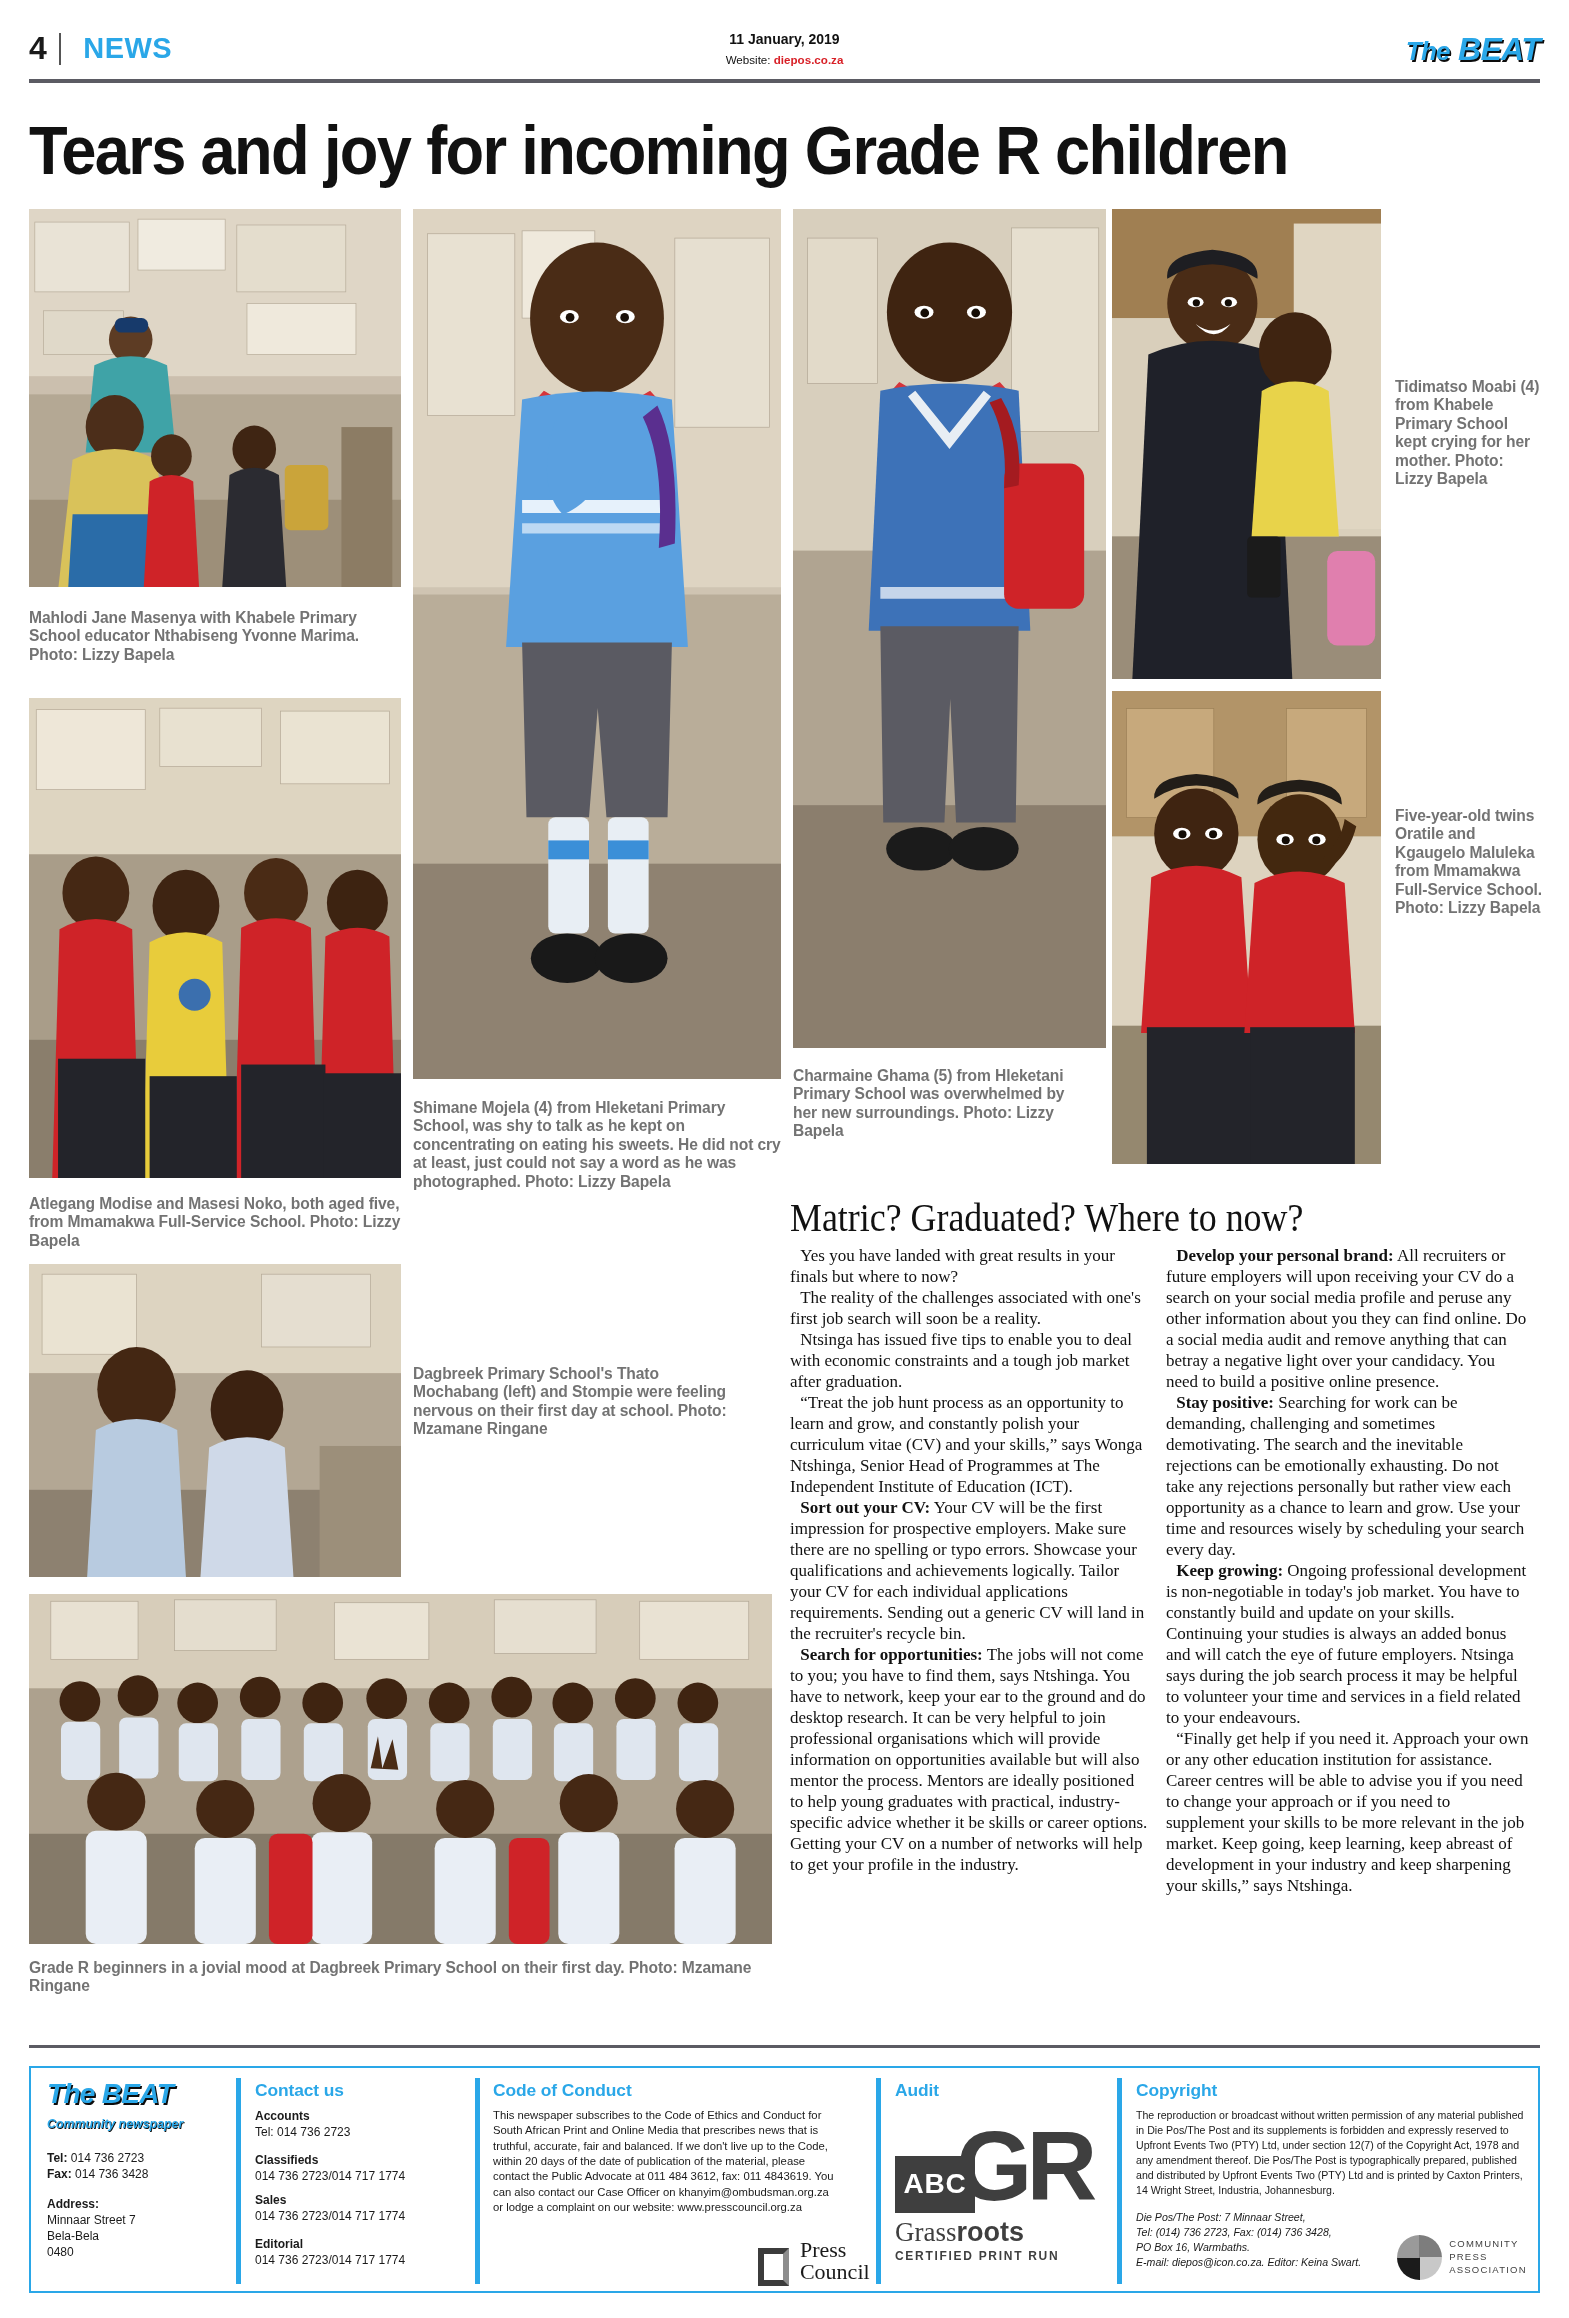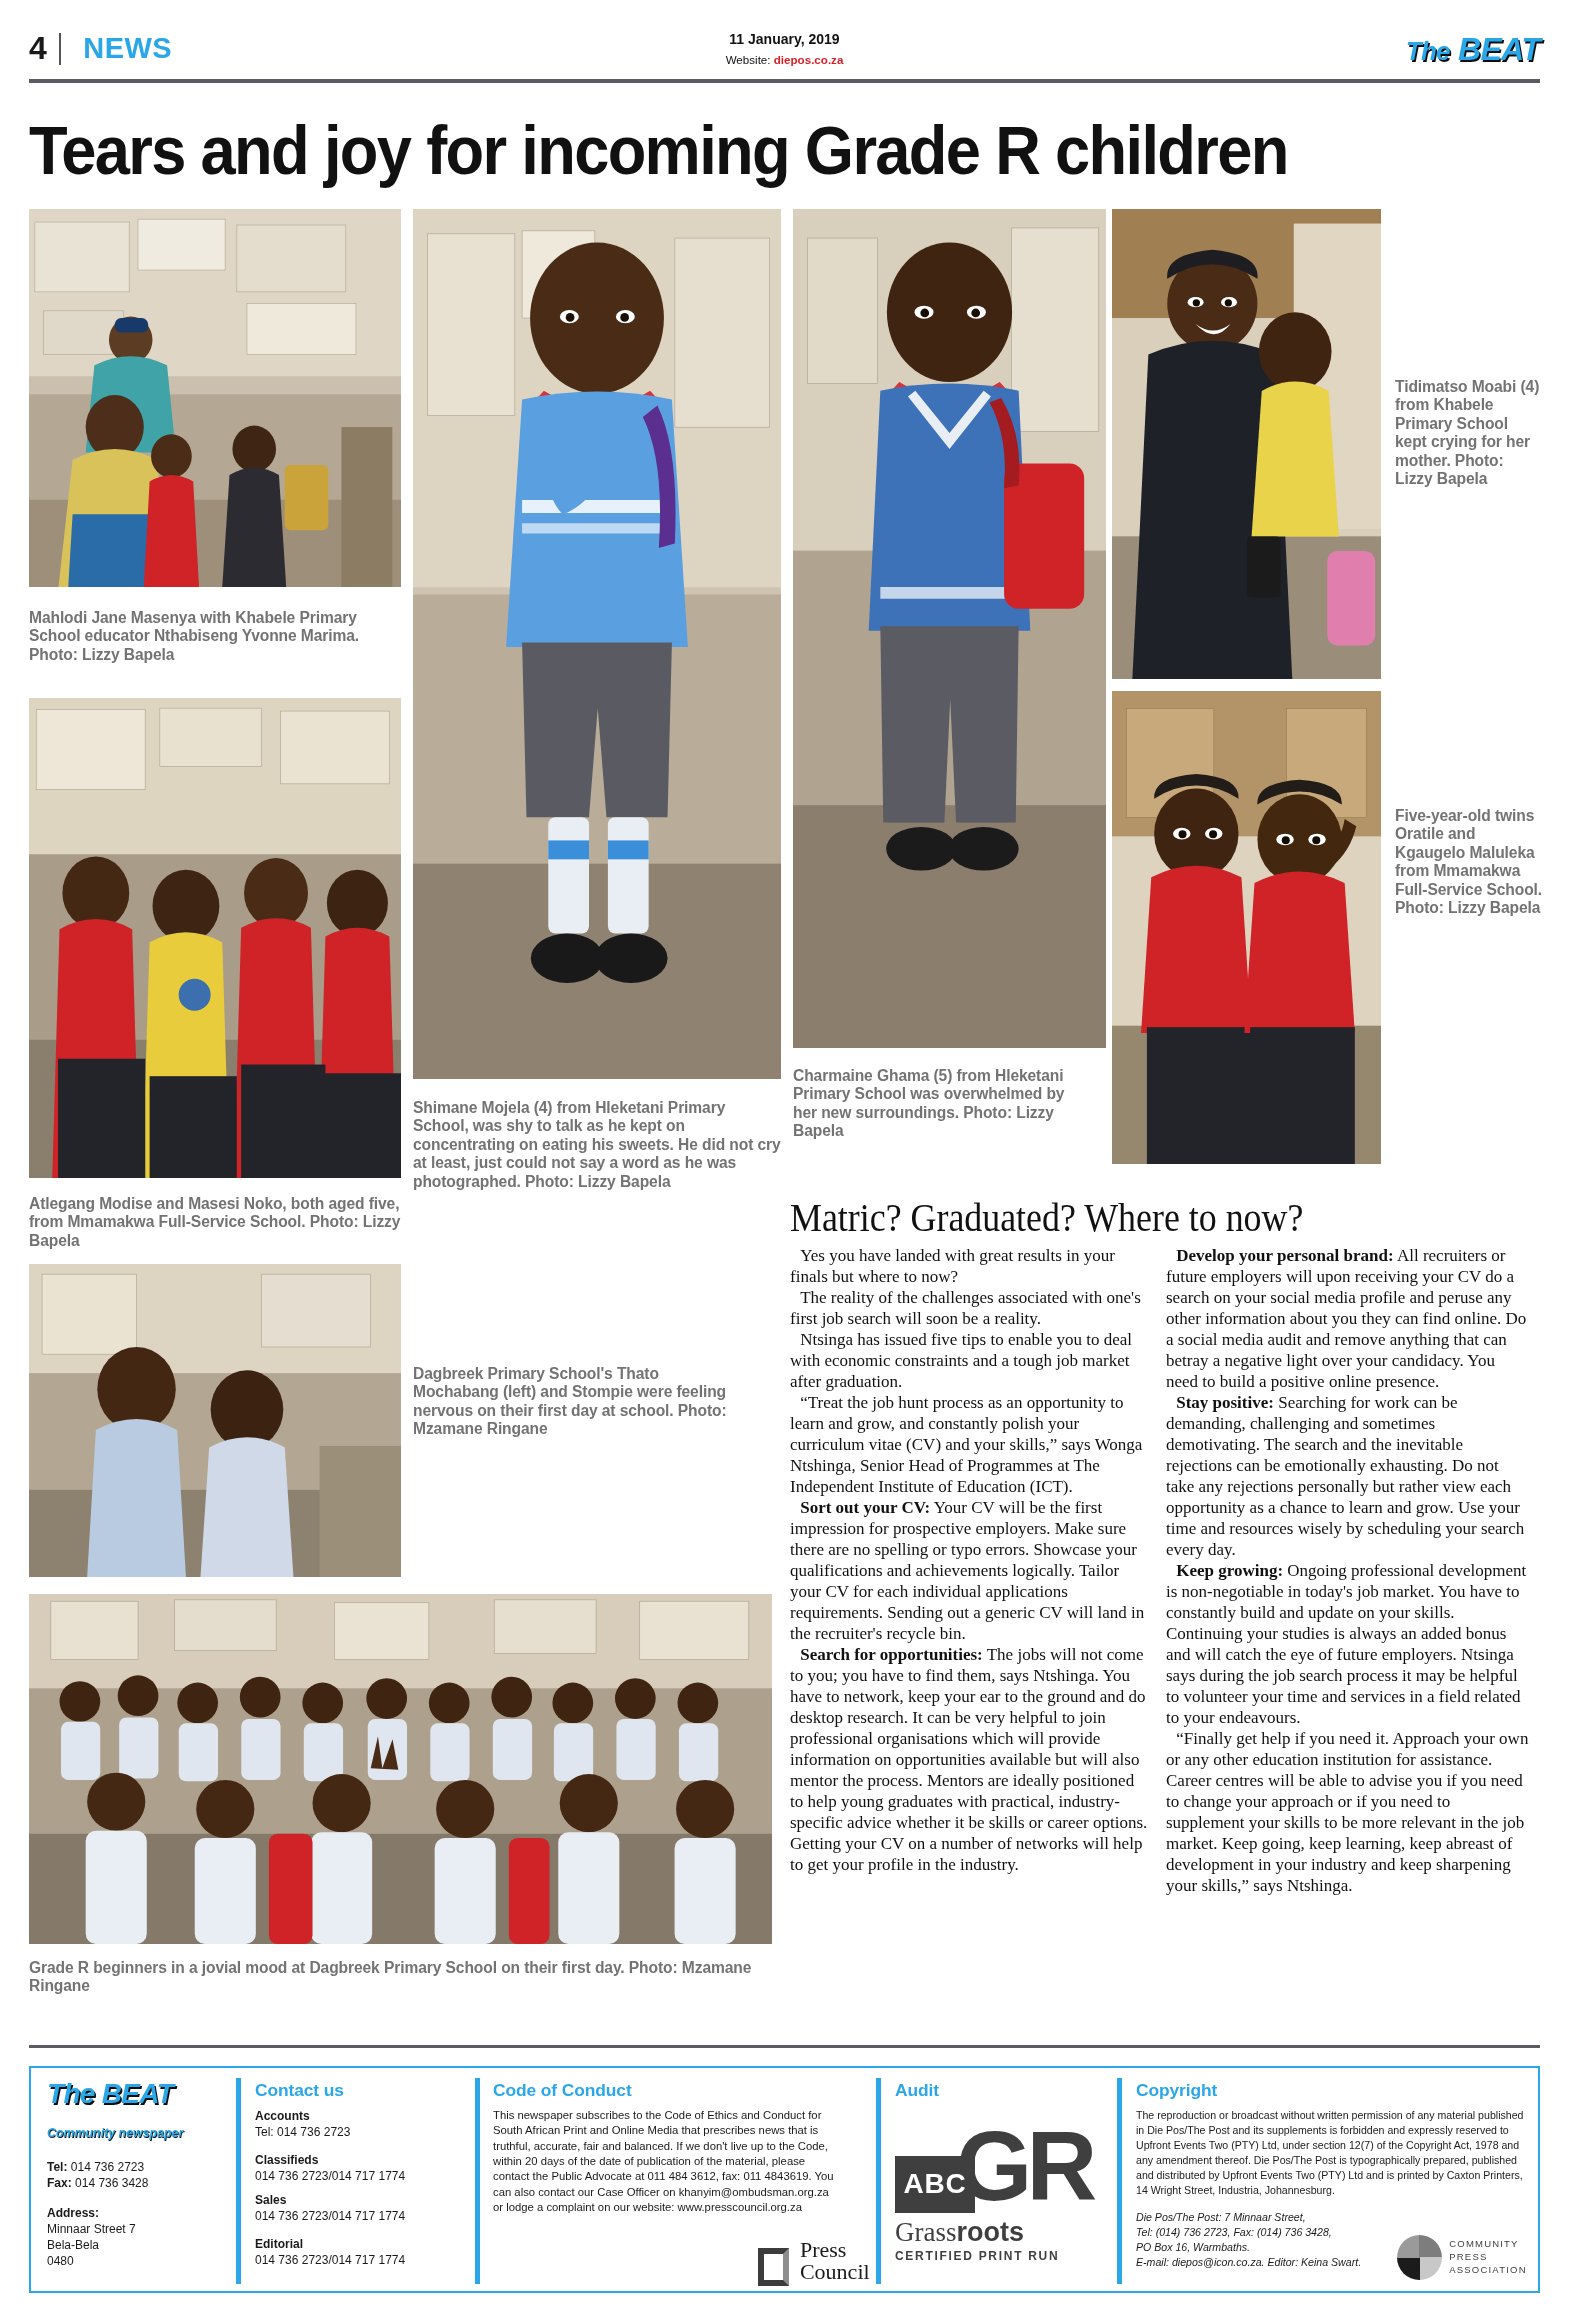--- a/index.html
+++ b/index.html
@@ -103,21 +103,21 @@
   }
   .fbody { font-size:12px; line-height:1.34; color:#1a1a1a; }
   .fbody b { font-weight:bold; }
   .fsmall { font-size:11.3px; line-height:1.36; color:#1a1a1a; }
   .flogo {
     font-size:28px; font-weight:bold; font-style:italic; color:#2aa7e8;
     text-shadow: 1.5px 1.5px 0 #0c0c0c; line-height:1; letter-spacing:-0.7px;
   }
   .flogo-sub {
     font-size:12.4px; font-weight:bold; color:#2aa7e8; font-style:italic;
-    text-shadow:0.7px 0.7px 0 #0c0c0c; margin-top:18px; letter-spacing:0px;
+    text-shadow:0.7px 0.7px 0 #0c0c0c; margin-top:9px; letter-spacing:0px;
   }
   .presscouncil {
     position:absolute; right:2.9px; bottom:1.5px;
     font-family:"Liberation Serif", serif; font-size:22px; color:#1a1a1a;
     line-height:0.98; text-align:left;
   }
   .pc-sq {
     display:inline-block; width:30.5px; height:38px;
     border:6.5px solid #3c3c3c; border-right-color:#8d8d8d;
     margin-right:5.8px; vertical-align:-11.6px; background:#fff;

